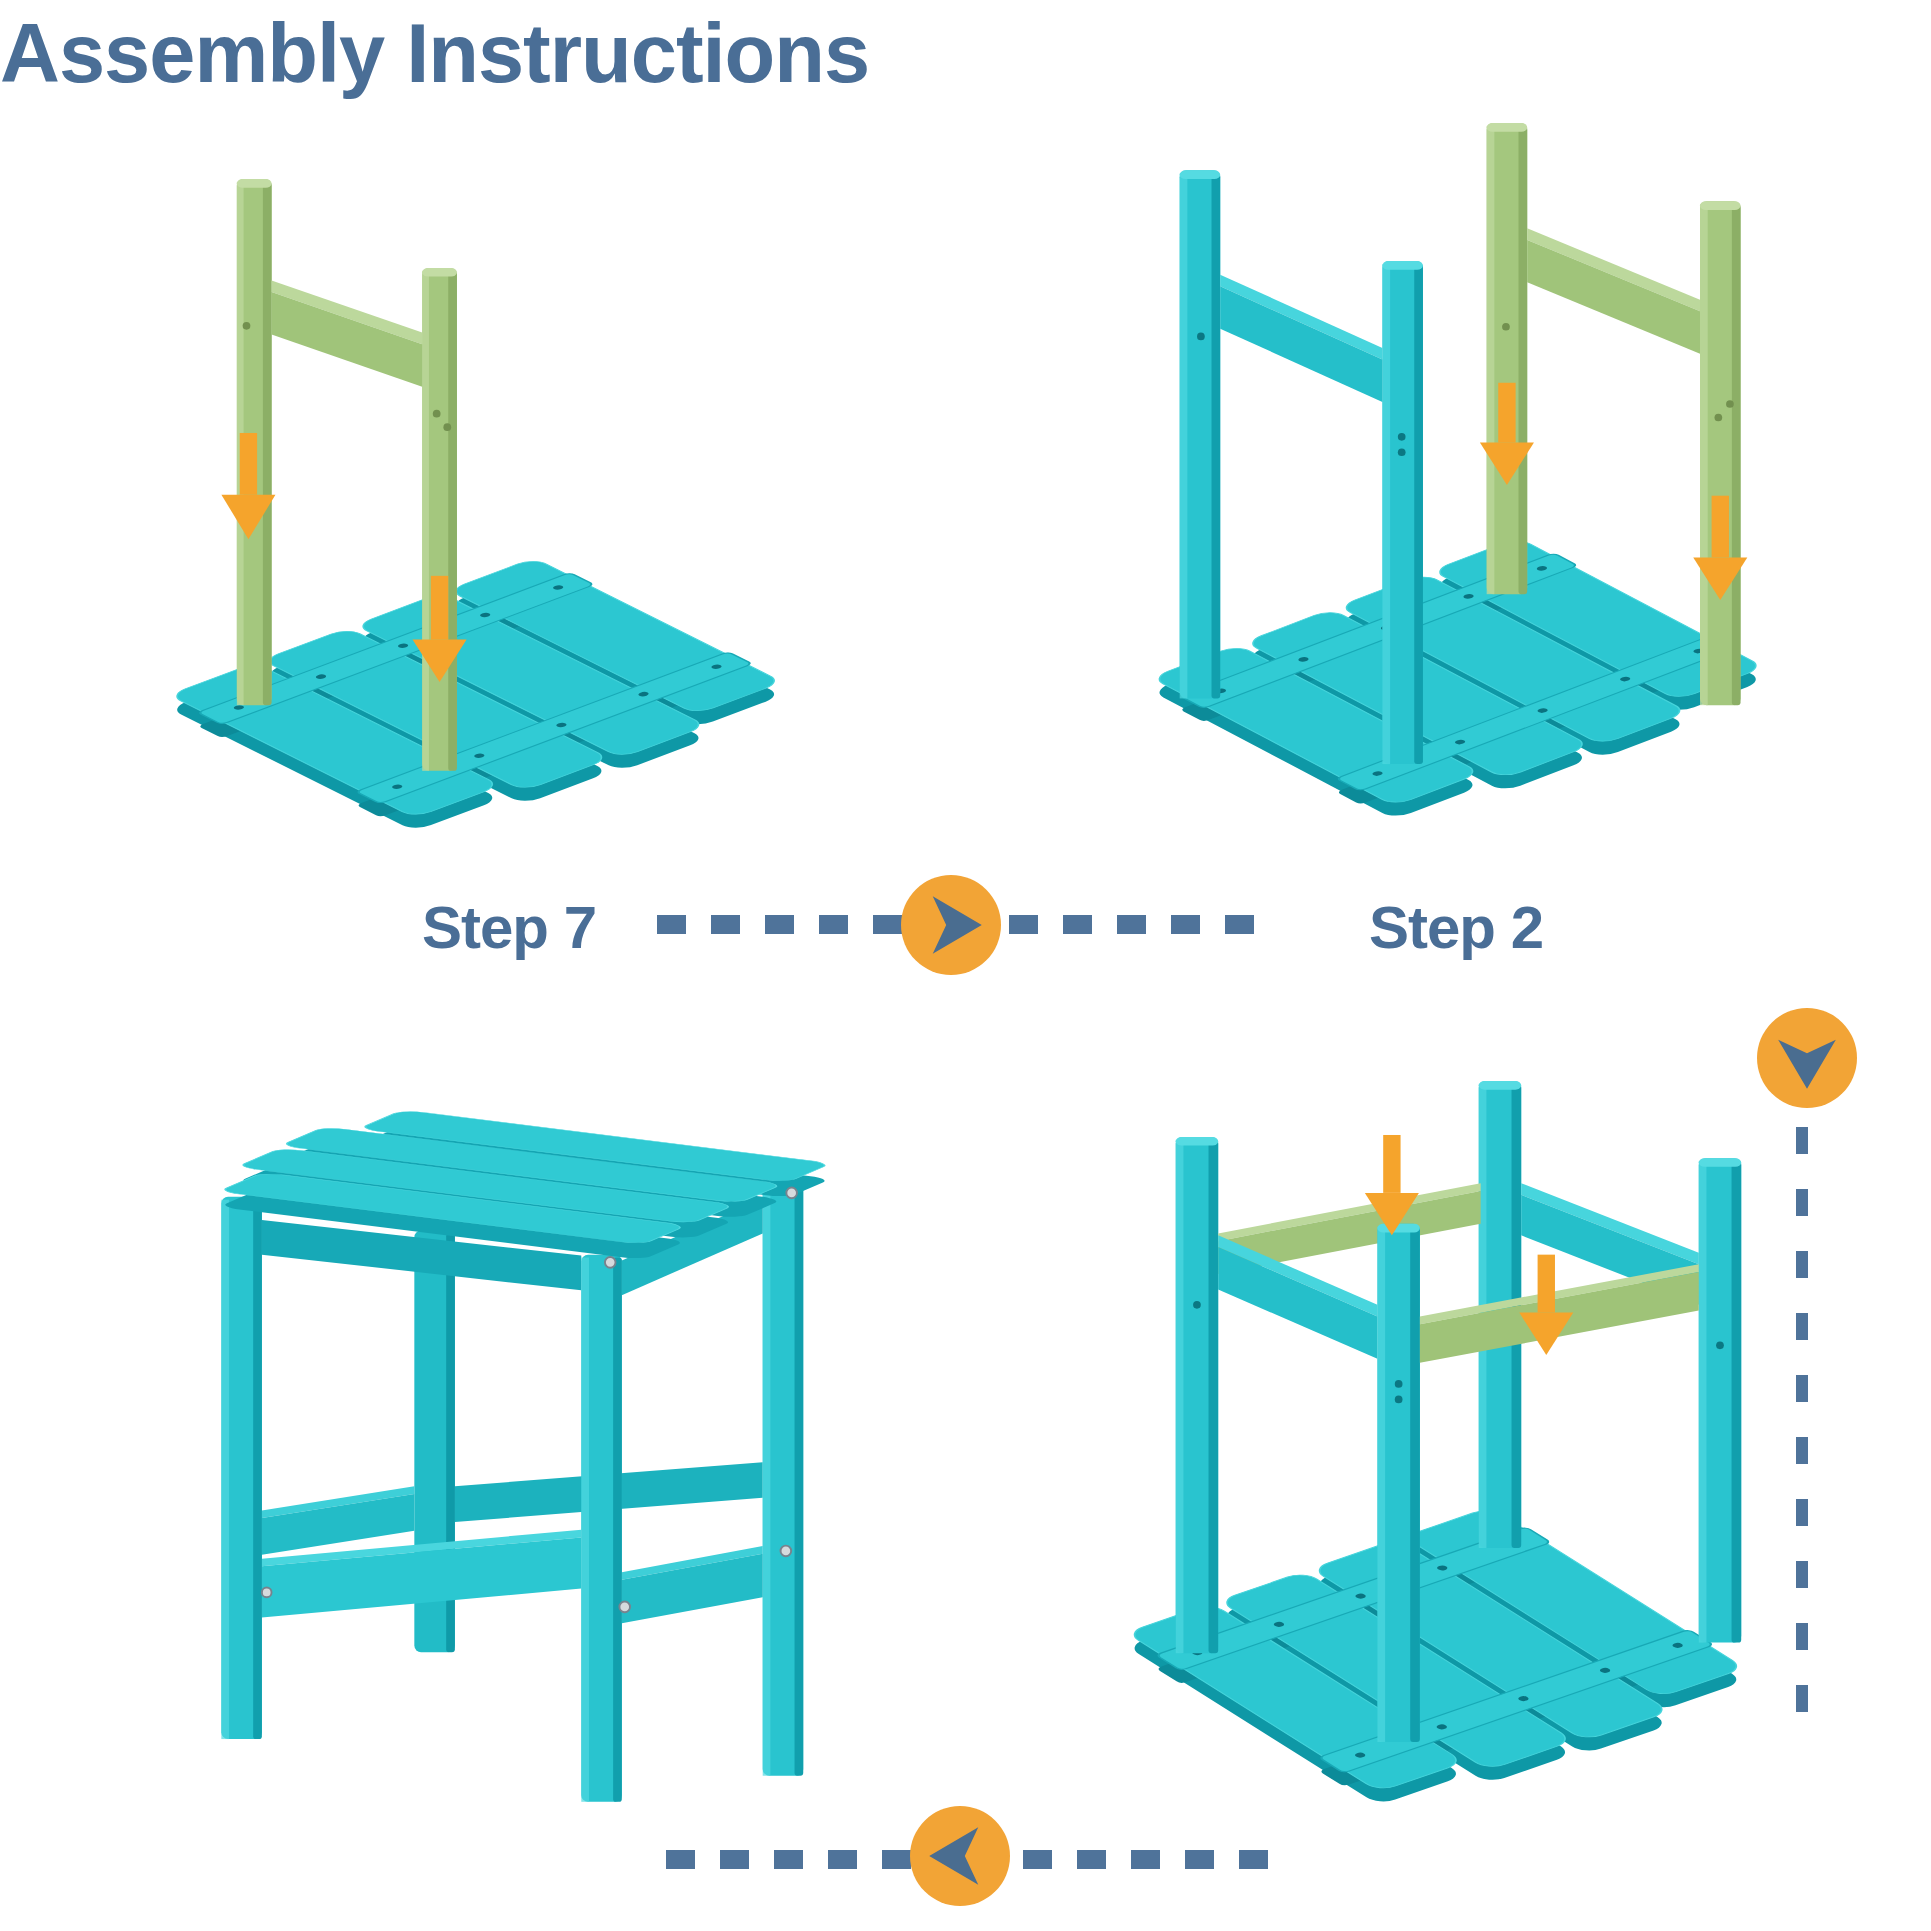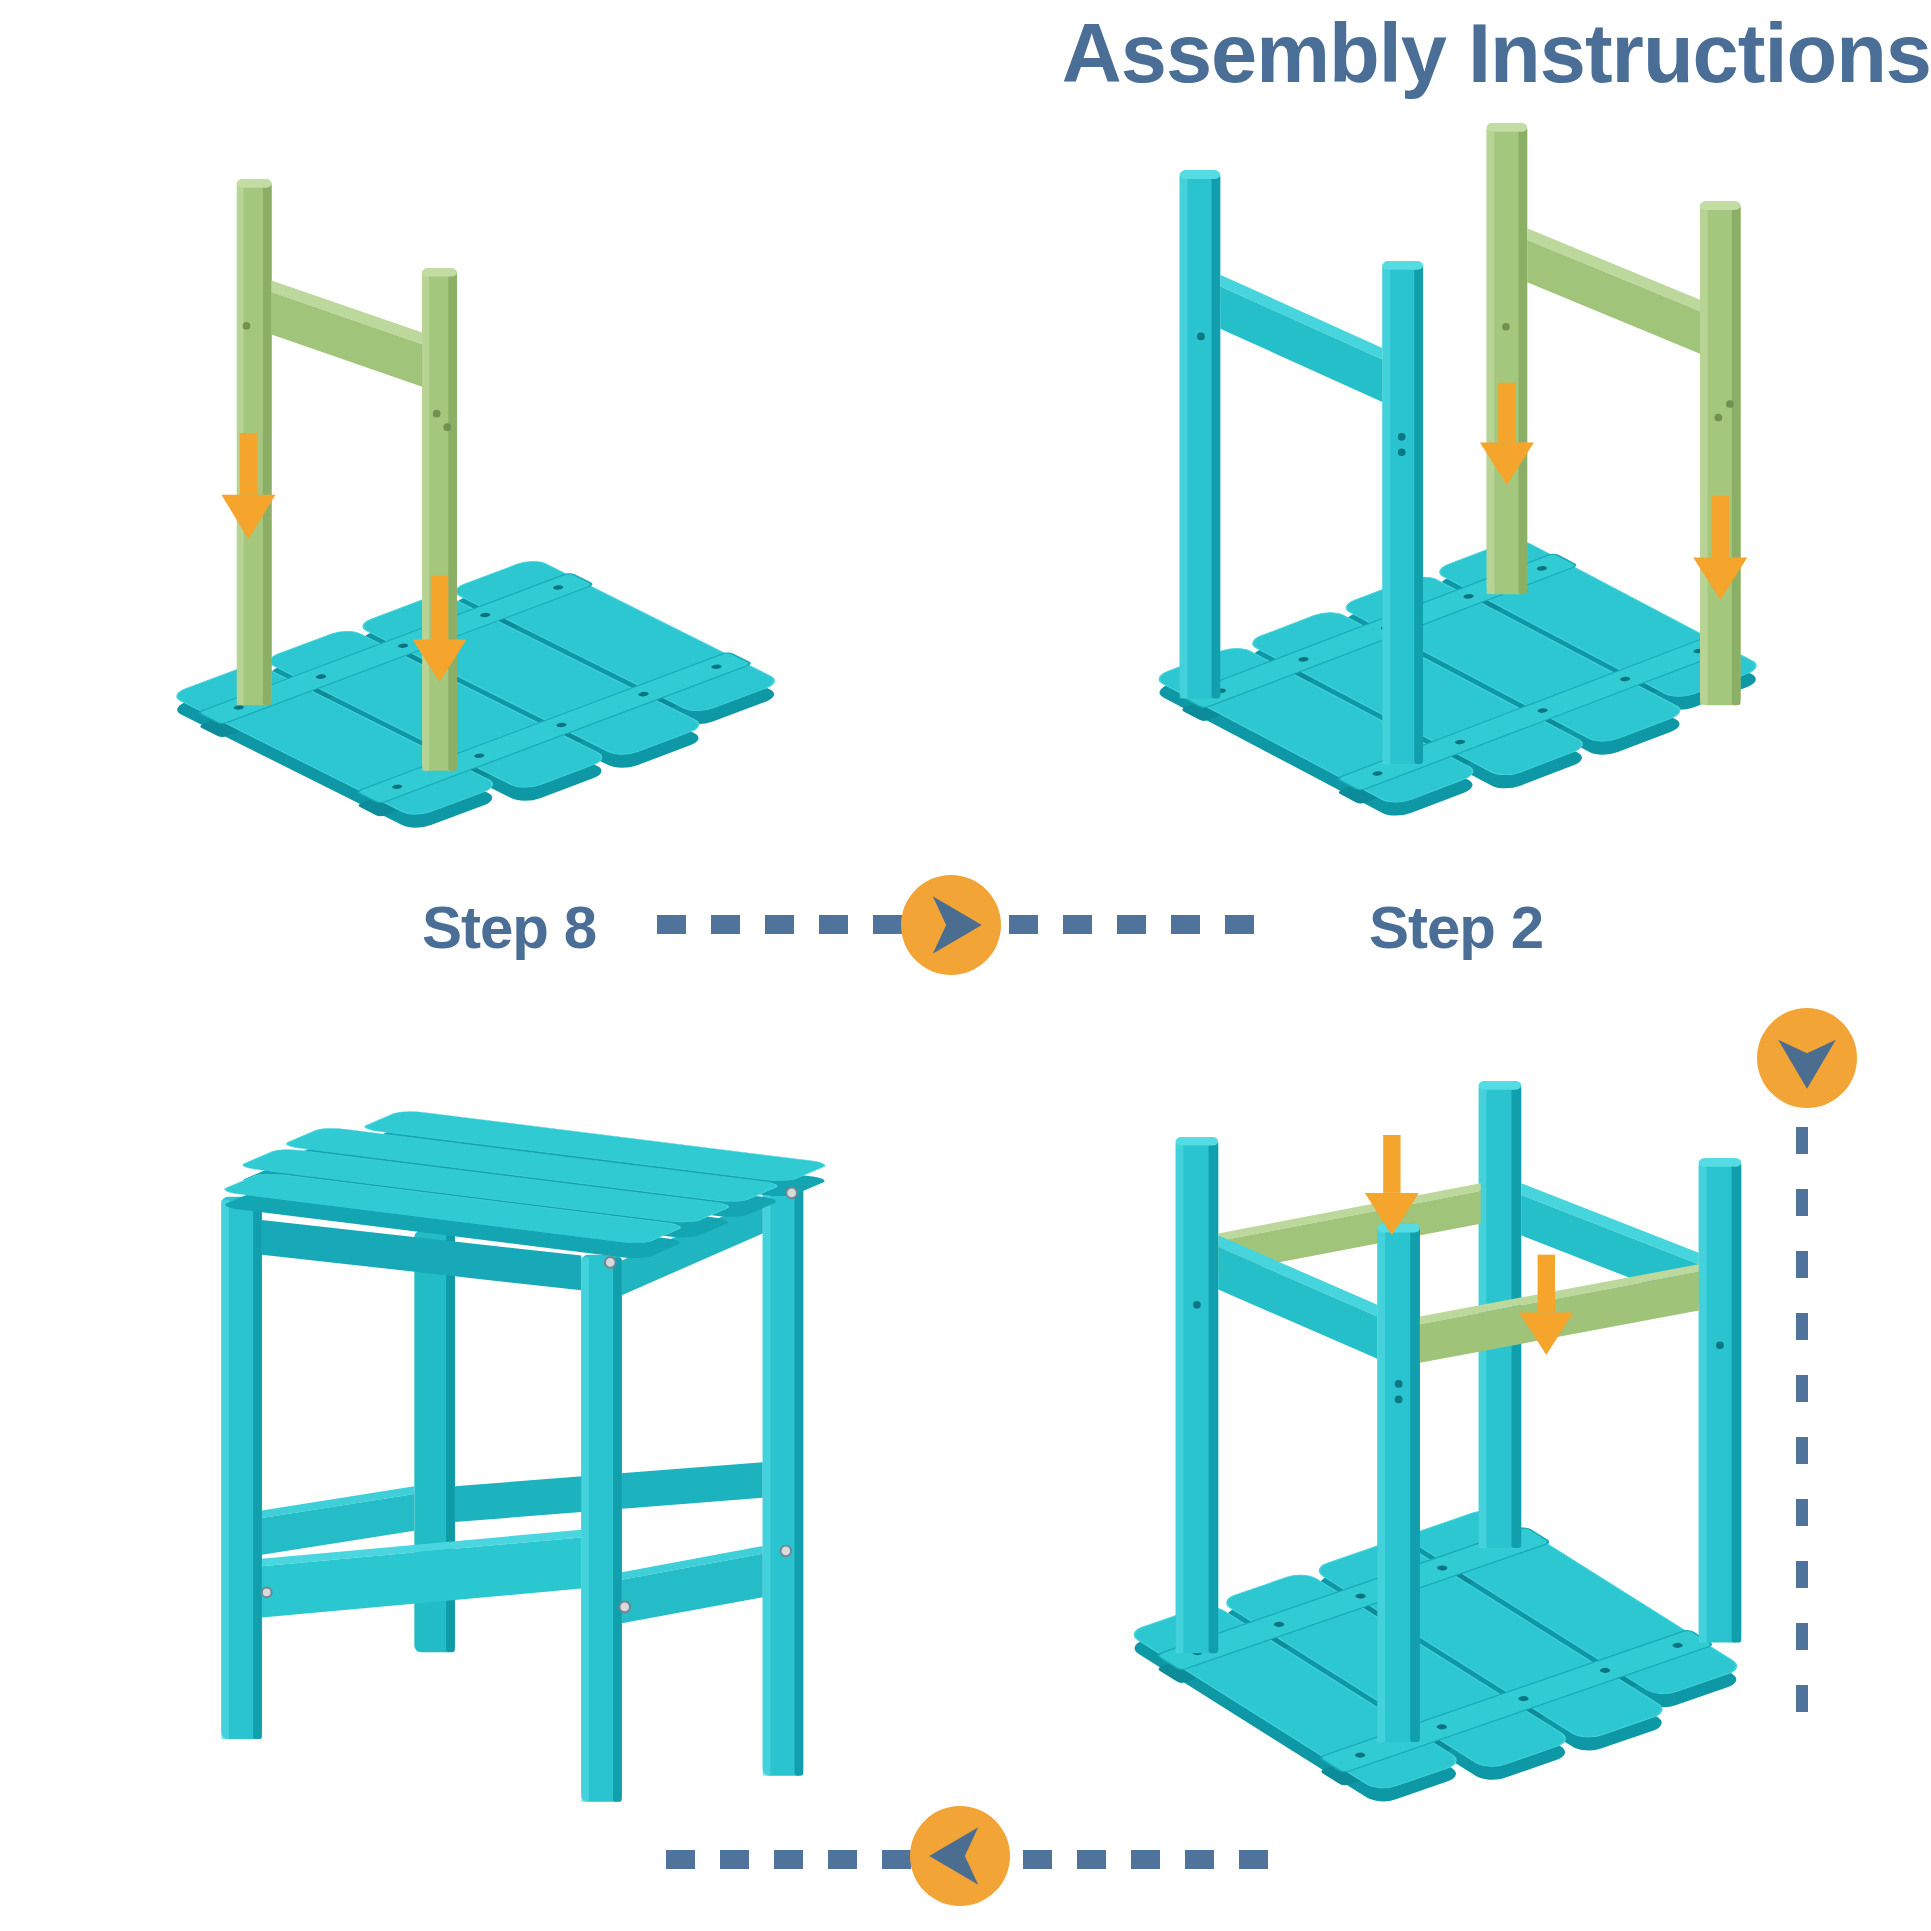--- a/index.html
+++ b/index.html
@@ -1,22 +1,22 @@
 <!DOCTYPE html>
 <html><head>
 <meta charset="utf-8">
 <style>
   html,body{margin:0;padding:0;background:#ffffff;}
   .canvas{
     position:relative;width:1931px;height:1931px;background:#ffffff;overflow:hidden;
     font-family:"Liberation Sans", sans-serif;
   }
   .title{
-    position:absolute;left:0;right:0;top:5.8px;text-align:right;
-    font-size:83px;font-weight:bold;letter-spacing:-1px;color:#4A6E96;padding-left:44px;
+    position:absolute;left:0;right:0;top:5.8px;text-align:left;
+    font-size:83px;font-weight:bold;letter-spacing:-1px;color:#4A6E96;
   }
   .panel{position:absolute;}
   .step-label{
     position:absolute;width:348px;text-align:center;
     font-size:60px;font-weight:bold;letter-spacing:-1px;color:#4A6E96;line-height:64px;
   }
   .dash-h{
     position:absolute;height:19.3px;
     background:repeating-linear-gradient(90deg,#4F739A 0 29px,transparent 29px 54px);
   }
@@ -363,21 +363,21 @@
     <g fill="#F5A42C">
       <rect x="283" y="86" width="18" height="60"></rect>
       <polygon points="264,146 320,146 292,190"></polygon>
     </g>
     <g fill="#F5A42C">
       <rect x="443" y="210" width="18" height="60"></rect>
       <polygon points="424,270 480,270 452,314"></polygon>
     </g>
   </svg>
 
-  <div class="step-label" style="left:335px;top:896px">Step 8</div>
+  <div class="step-label" style="left:335px;top:896px">Step 7</div>
   <div class="dash-h" style="left:657px;top:915px;width:245px"></div>
   <div class="flow-circle" style="left:901px;top:875px">
     <svg width="100" height="100" viewBox="-52 -52 104 104">
       <path d="M-19,-30 L32,0 L-19,30 L-5,0 Z" fill="#4A6D90"></path>
     </svg>
   </div>
   <div class="dash-h" style="left:1009px;top:915px;width:245px"></div>
   <div class="step-label" style="left:1282px;top:896px">Step 2</div>
 
   <div class="dash-h" style="left:666px;top:1850px;width:245px"></div>

